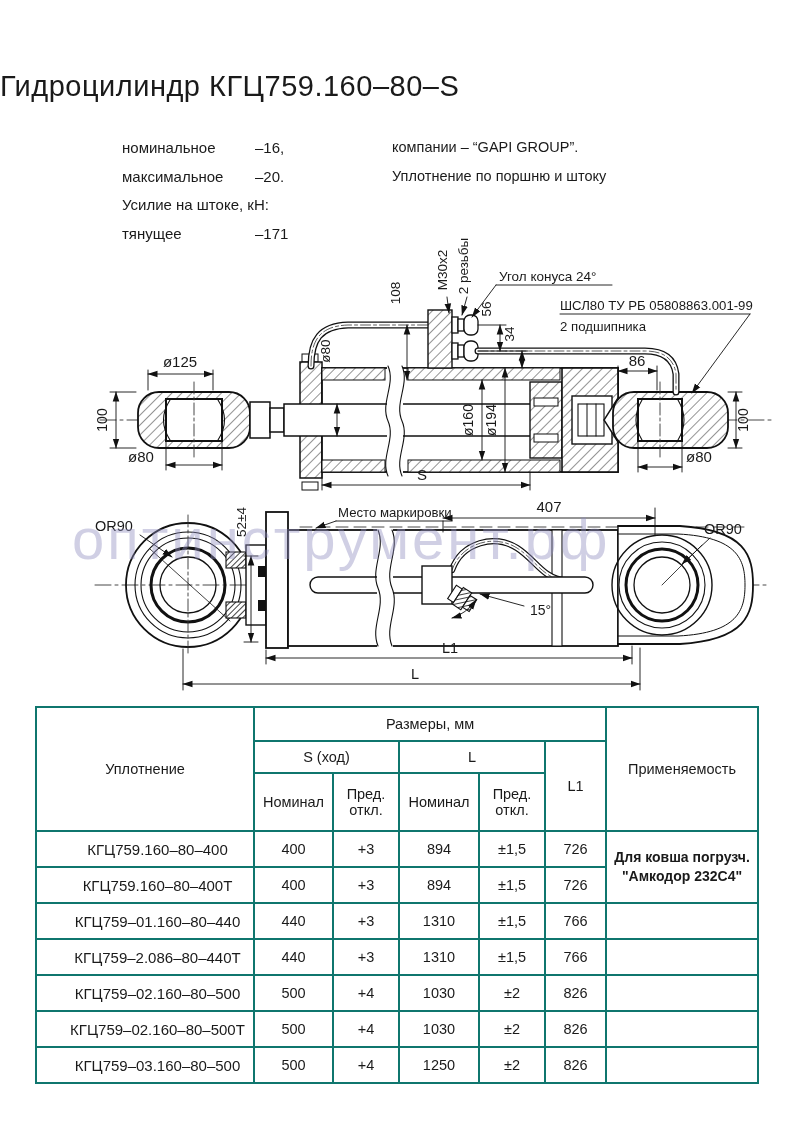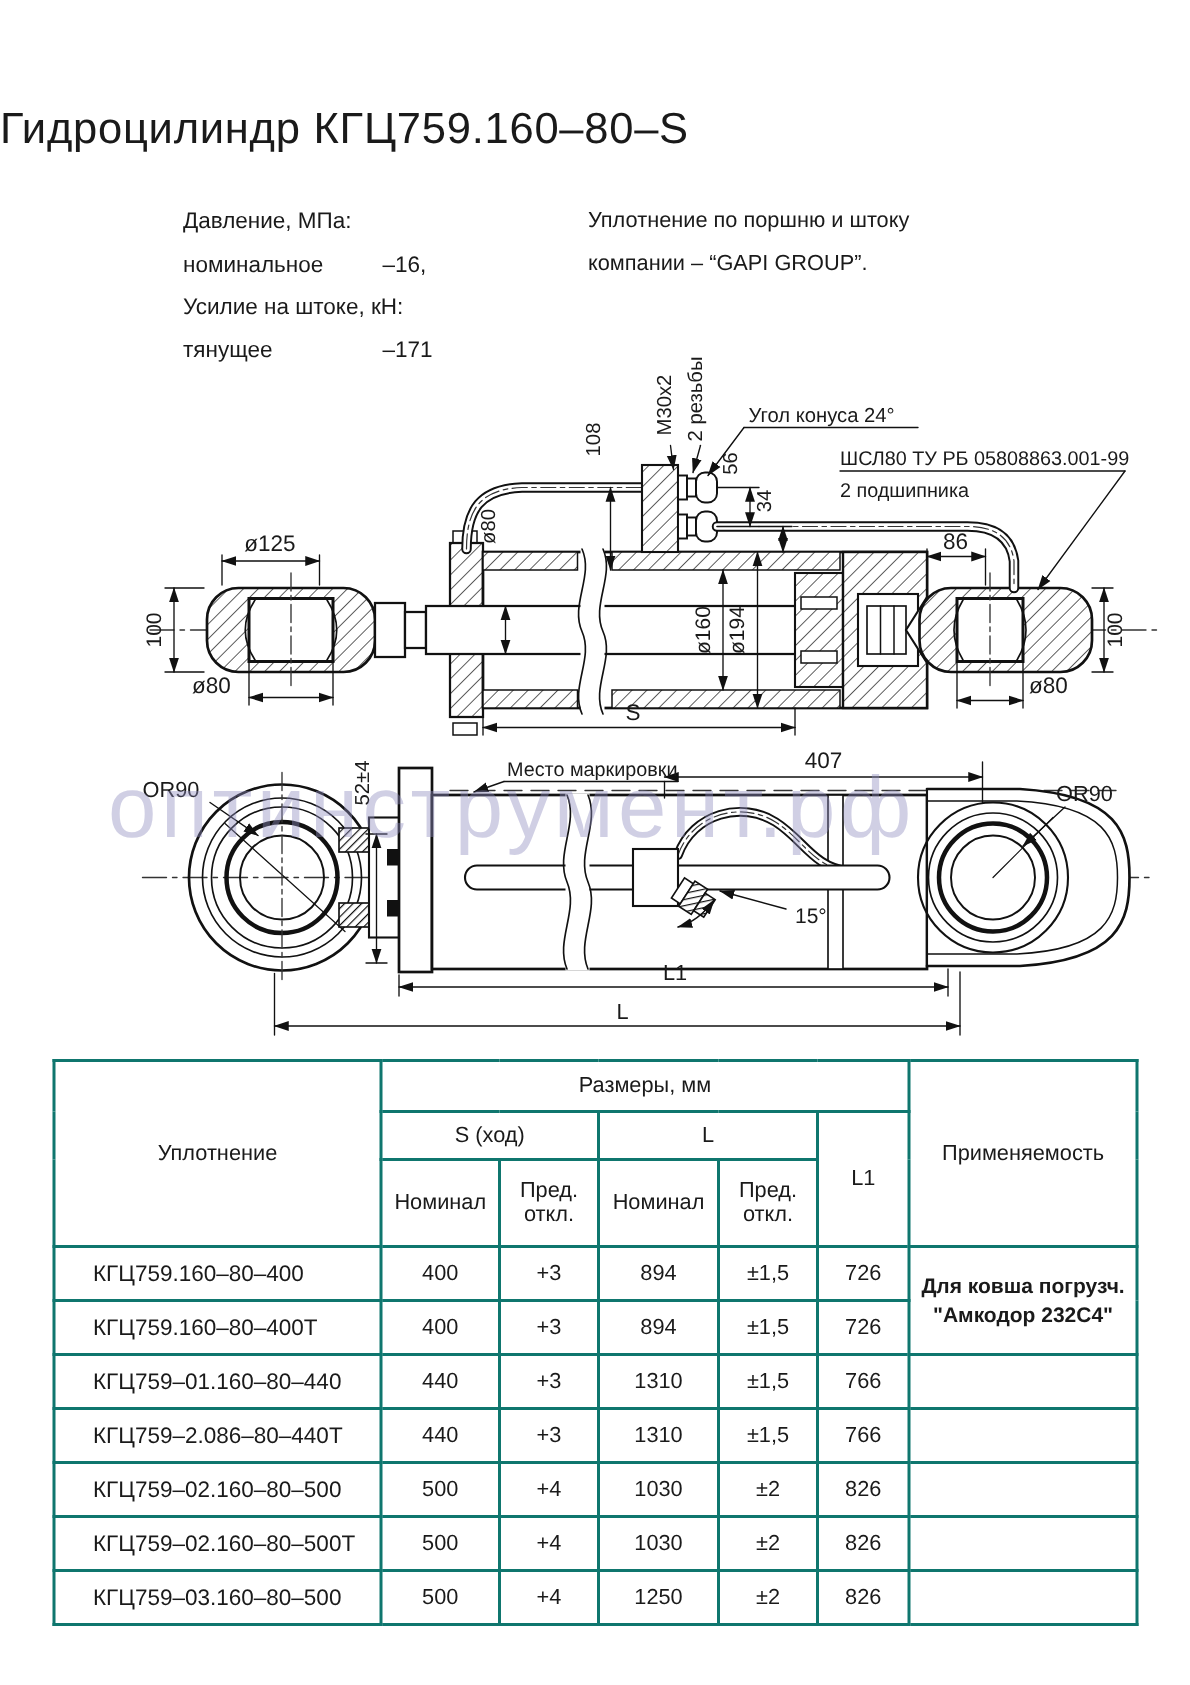--- a/index.html
+++ b/index.html
@@ -24,42 +24,42 @@
   svg{position:absolute;left:0;top:0;}
   svg text{font-family:"Liberation Sans",sans-serif;fill:#1a1a1a;}
   .spec-table{
     position:absolute;left:35px;top:706px;width:722px;
     border-collapse:collapse;table-layout:fixed;border:2px solid #111;
   }
   .spec-table th,.spec-table td{
     border:2px solid #0f766e;font-weight:normal;text-align:center;
     font-size:14.5px;padding:0;vertical-align:middle;
   }
-  .spec-table td.name{text-align:left;padding-left:25px;font-size:15px;}
+  .spec-table td.name{text-align:center;padding-left:25px;font-size:15px;}
   .spec-table tr.h1{height:34px;}
   .spec-table tr.h2{height:32px;}
   .spec-table tr.h3{height:58px;}
   .spec-table tr.d{height:36px;}
   .spec-table .app{font-size:14px;line-height:19px;font-weight:bold;}
 </style>
 </head>
 <body>
 
 <div class="title">Гидроцилиндр КГЦ759.160–80–S</div>
 
 <div class="specs">
-  <div class="line">Давление, МПа:</div>
   <div class="line"><span class="lbl">номинальное</span><span>–16,</span></div>
+  <div class="line"><span class="lbl">максимальное</span><span>–20.</span></div>
   <div class="line">Усилие на штоке, кН:</div>
   <div class="line"><span class="lbl">тянущее</span><span>–171</span></div>
 </div>
 
 <div class="notes">
+  <div class="line">компании – “GAPI GROUP”.</div>
   <div class="line">Уплотнение по поршню и штоку</div>
-  <div class="line">компании – “GAPI GROUP”.</div>
 </div>
 
 <svg width="793" height="470" viewBox="0 236 793 470" style="top:236px">
   <defs>
     <pattern id="hat" patternUnits="userSpaceOnUse" width="7" height="7" patternTransform="rotate(45)">
       <rect width="7" height="7" fill="#fff"></rect>
         <line x1="0" y1="0" x2="0" y2="7" stroke="#2a2a2a" stroke-width="1"></line>
     </pattern>
     <pattern id="hatD" patternUnits="userSpaceOnUse" width="4" height="4" patternTransform="rotate(45)">
       <rect width="4" height="4" fill="#fff"></rect>

